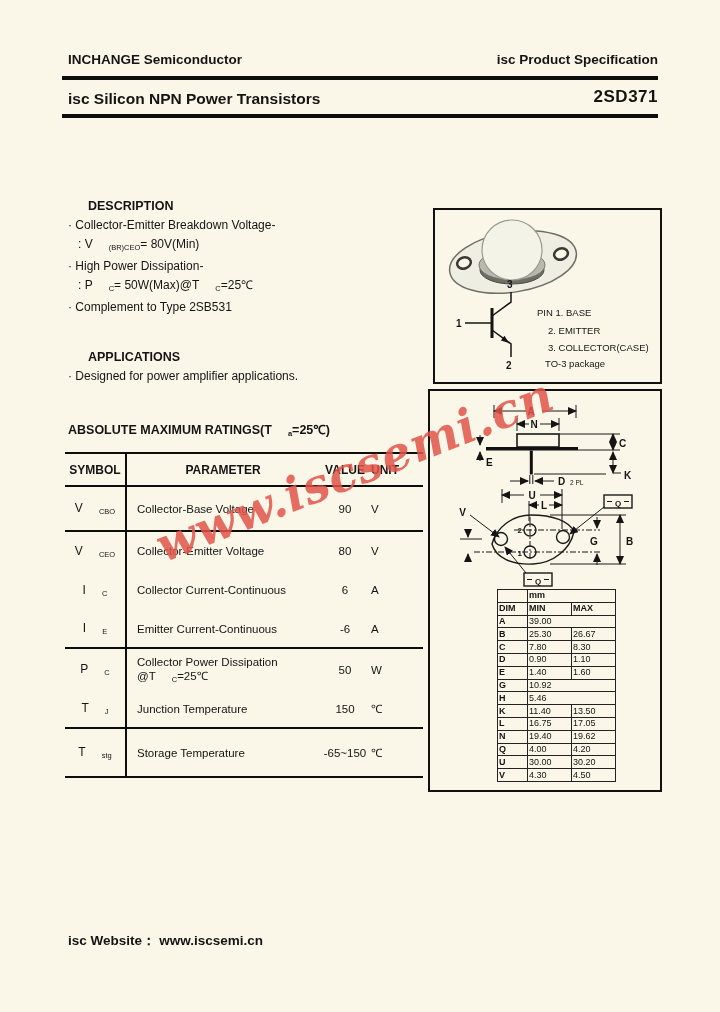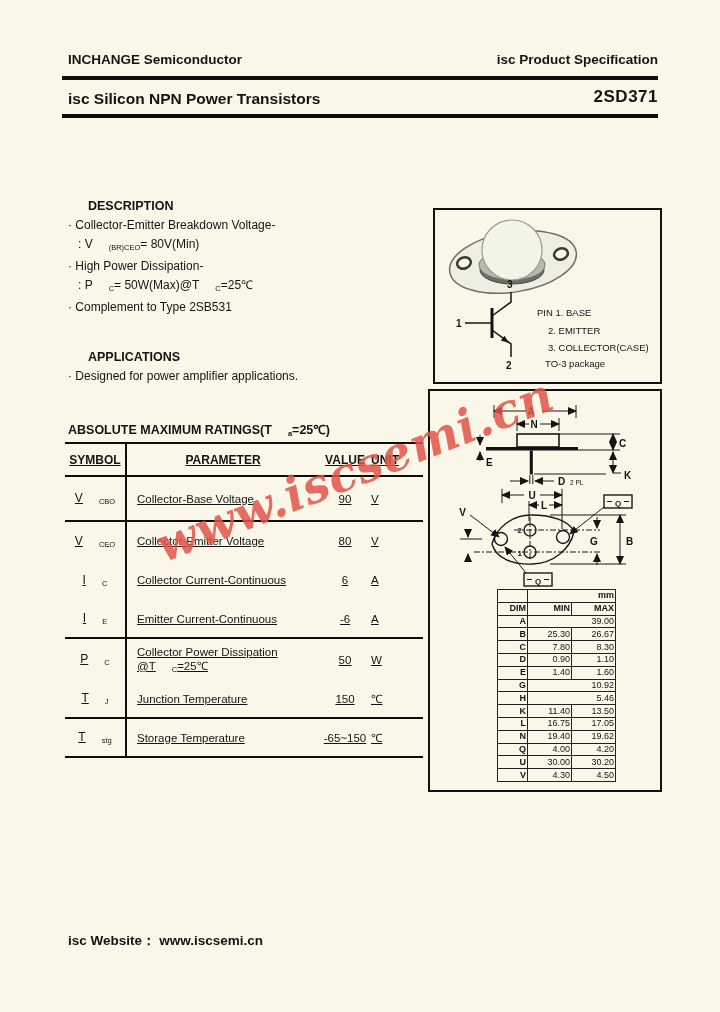--- a/index.html
+++ b/index.html
@@ -11,36 +11,36 @@
   .hdr-right{left:62px;top:52px;width:596px;text-align:right;font-size:13.5px;font-weight:bold;}
   .title-left{left:68px;top:90px;font-size:15.5px;font-weight:bold;}
   .part-no{left:62px;top:87px;width:596px;text-align:right;font-size:17px;font-weight:bold;letter-spacing:.5px;}
   .sec-head{font-size:12.5px;font-weight:bold;padding-left:20px;}
   .desc{left:68px;top:197px;width:350px;font-size:12px;line-height:19px;}
   .desc .cont{padding-left:10px;}
   sub{font-size:7.5px;vertical-align:-2px;letter-spacing:0;padding-left:16px;}
   .apps{left:68px;top:348px;width:360px;font-size:12px;line-height:19px;}
   .amr-head{left:68px;top:421px;font-size:12.5px;font-weight:bold;}
   
-  .amr{position:absolute;left:65px;top:442px;width:356px;border-collapse:collapse;table-layout:fixed;
-       border-top:2px solid #0d0d0d;border-bottom:2px solid #0d0d0d;font-size:11.5px;text-decoration:underline;}
+  .amr{position:absolute;left:65px;top:452px;width:356px;border-collapse:collapse;table-layout:fixed;
+       border-top:2px solid #0d0d0d;border-bottom:2px solid #0d0d0d;font-size:11.5px;}
   .amr td{padding:0;vertical-align:middle;}
   .amr .c1{width:60px;text-align:center;border-right:2px solid #0d0d0d;font-size:12px;}
   .amr .c2{width:192px;text-align:left;padding-left:10px;}
   .amr .c3{width:52px;text-align:center;}
   .amr .c4{width:52px;text-align:left;}
   .amr tr.head td{font-weight:bold;font-size:12px;}
   .amr tr.head .c2{text-align:center;padding-left:0;}
   .amr tr.sep td{border-bottom:2px solid #0d0d0d;}
   
   .pkg-box{left:433px;top:208px;width:225px;height:172px;border:2px solid #111;background:#faf6e8;}
   .out-box{left:428px;top:389px;width:230px;height:399px;border:2px solid #111;background:#faf6e8;}
   
   .dim{position:absolute;left:67px;top:198px;border-collapse:collapse;font-size:9px;table-layout:fixed;}
-  .dim td{border:1px solid #222;text-align:right;height:11.8px;line-height:1;padding:0 1px;}
+  .dim td{border:1px solid #222;text-align:left;height:11.8px;line-height:1;padding:0 1px;}
   .dim .dcol{width:27px;font-weight:bold;}
   .dim .vcol{width:41px;}
   .dim tr.dh td{font-weight:bold;margin-left:48px;}
   .watermark{position:absolute;left:168px;top:518px;font-family:"DejaVu Serif",serif;
     font-style:italic;font-weight:bold;font-size:47px;color:#e2544a;opacity:.85;
     transform:rotate(-21.5deg);transform-origin:0 100%;white-space:nowrap;letter-spacing:1px;z-index:6;pointer-events:none;}
   .footer{left:68px;top:932px;font-size:13.5px;font-weight:bold;}
   svg text{font-family:"Liberation Sans",sans-serif;fill:#141414;}
 </style>
 </head>
@@ -140,21 +140,21 @@
       <td class="c2"><span>Collector Power Dissipation</span><br><span>@T</span><sub>C</sub><span>=25℃</span></td>
       <td class="c3">50</td>
       <td class="c4">W</td>
     </tr>
     <tr class="sep" style="height:38px">
       <td class="c1"><span>T</span><sub>J</sub></td>
       <td class="c2">Junction Temperature</td>
       <td class="c3">150</td>
       <td class="c4">℃</td>
     </tr>
-    <tr style="height:39px">
+    <tr style="height:49px">
       <td class="c1"><span>T</span><sub>stg</sub></td>
       <td class="c2">Storage Temperature</td>
       <td class="c3">-65~150</td>
       <td class="c4">℃</td>
     </tr>
   </tbody>
     </table>
 
   <div class="abs out-box">
     <svg width="226" height="198" viewBox="0 0 226 198">

